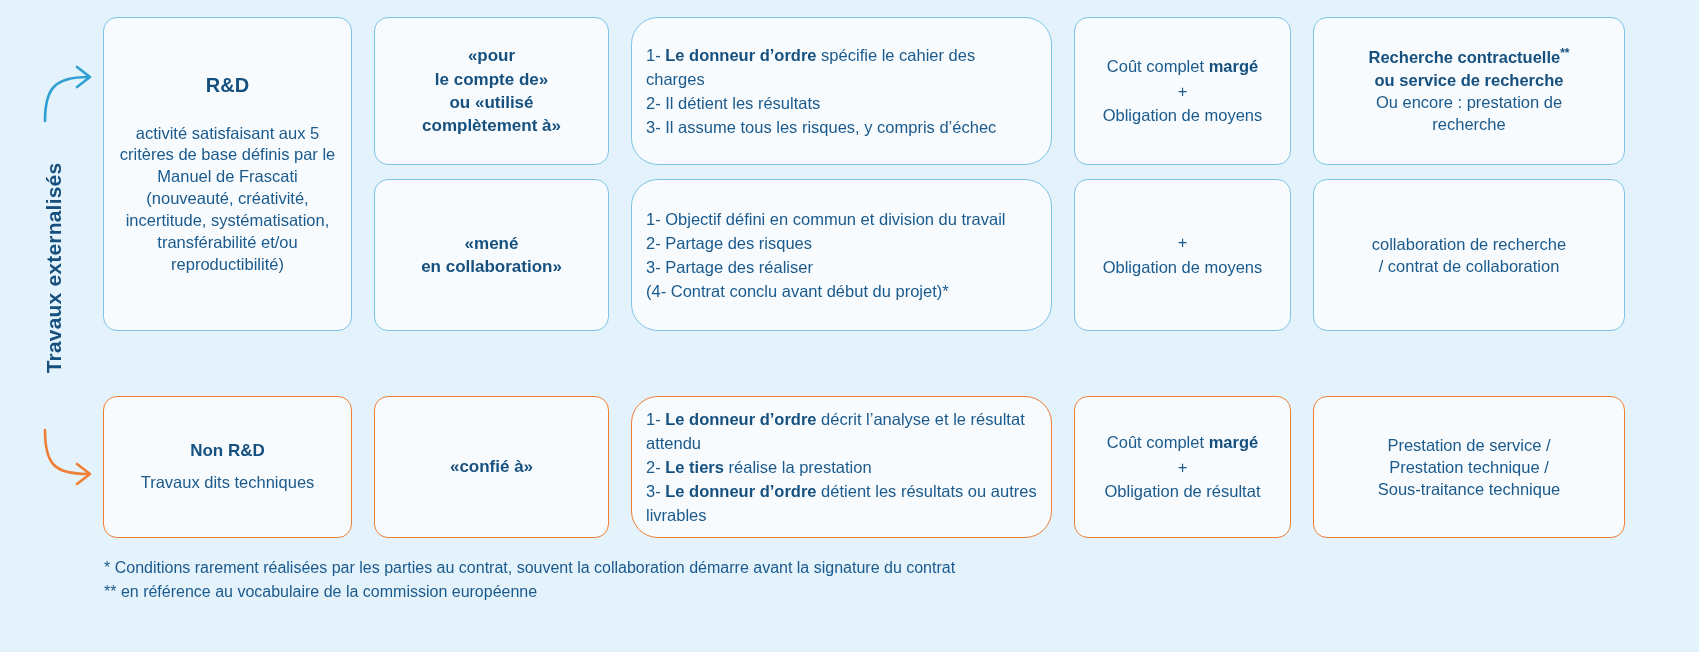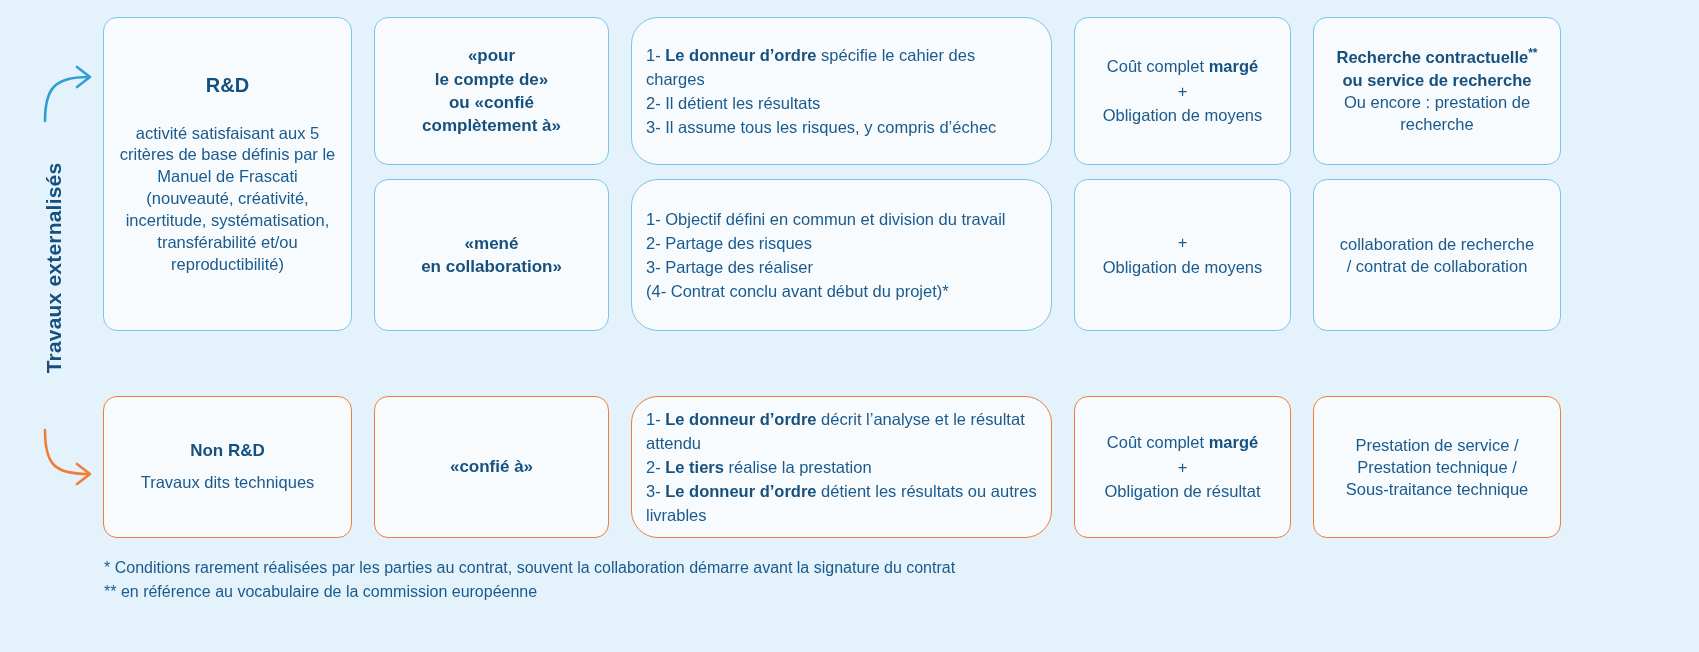--- a/index.html
+++ b/index.html
@@ -67,21 +67,21 @@
     line-height: 1.33;
     color: #1b5a8d;
   }
   .card.orange { border-color: #ef7f36; }
 
   
   .c1 { width: 249px; }
   .c2 { width: 235px; }
   .c3 { width: 421px; border-radius: 27px; }
   .c4 { width: 217px; }
-  .c5 { width: 248px; }
+  .c5 { width: 312px; }
 
   .center  { text-align: center; }
   .left    { text-align: left; }
 
   .title {
     font-weight: bold;
     font-size: 20px;
     color: #16507f;
     margin-bottom: 24px;
   }
@@ -152,21 +152,21 @@
     <div class="body-txt">activité satisfaisant aux 5 critères de base définis par le Manuel de Frascati (nouveauté, créativité, incertitude, systématisation, transférabilité et/ou reproductibilité)</div>
   </div>
 
   <div class="row row-1">
     <div style="width:249px; flex:0 0 249px;"></div>
 
     <div class="card c2 center">
       <div class="phrase">
         <span>«pour</span><br>
         <span>le compte de»</span><br>
-        <span>ou «confié</span><br>
+        <span>ou «utilisé</span><br>
         <span>complètement à»</span>
       </div>
     </div>
 
     <div class="card c3 left">
       <div class="list">
         <div>
           <span>1-</span>
           <b>Le donneur d’ordre</b><span> spécifie le cahier des charges</span>
         </div>

